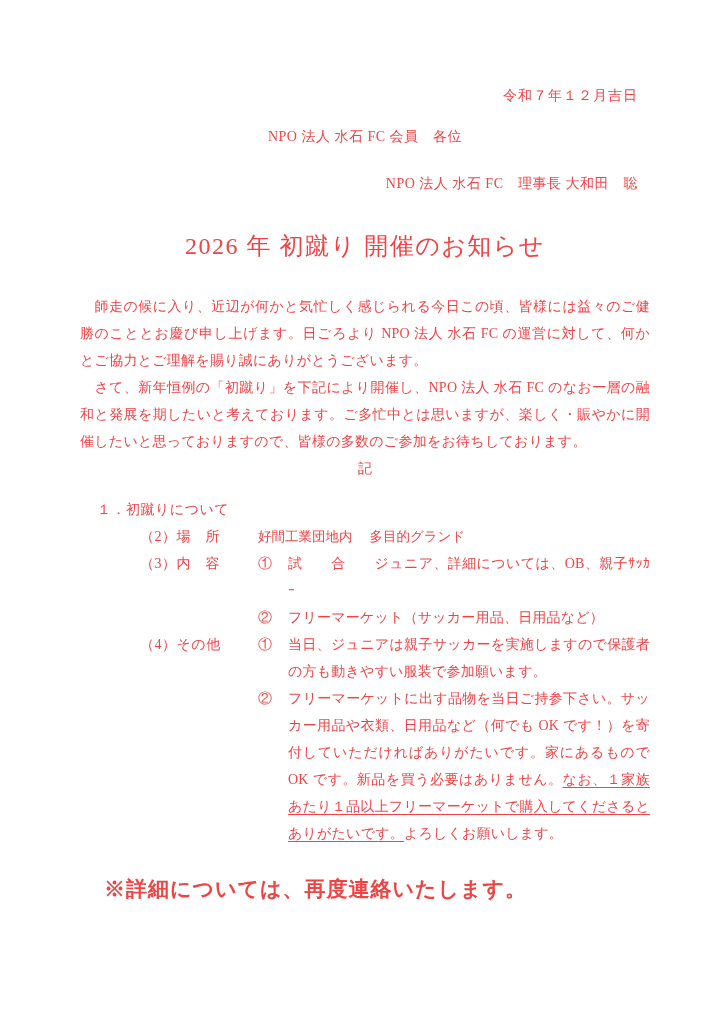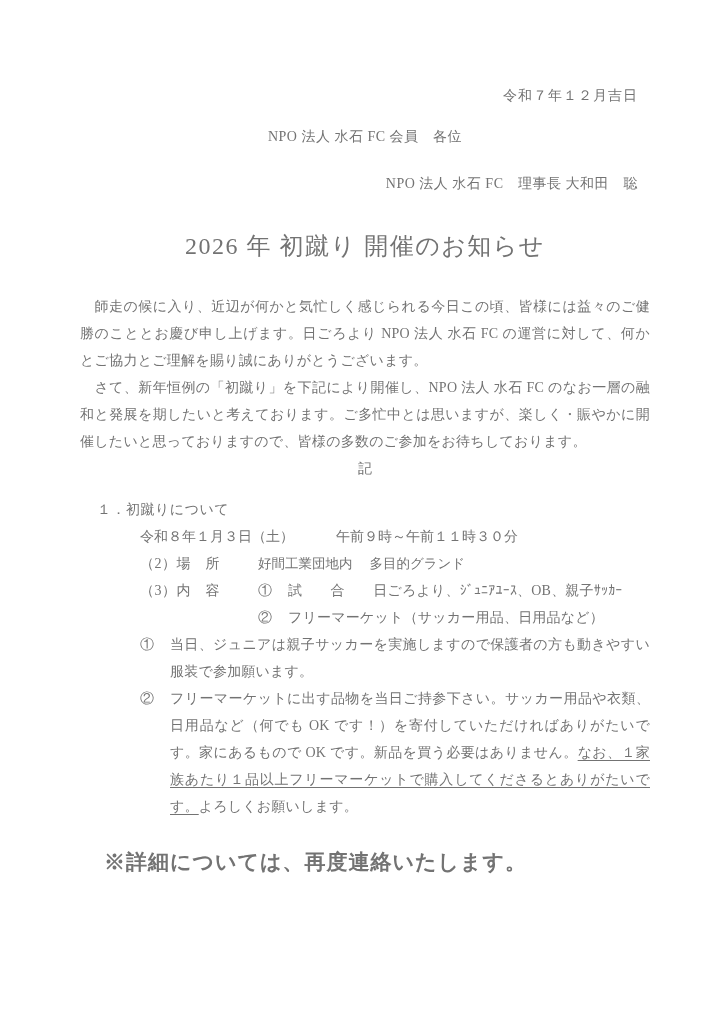--- a/index.html
+++ b/index.html
@@ -6,21 +6,21 @@
     margin: 0;
     padding: 0;
     background: #ffffff;
   }
   .page {
     position: relative;
     width: 724px;
     height: 1024px;
     box-sizing: border-box;
     background: #ffffff;
-    color: #737373;
+    color: #ef4444;
     font-family: "Liberation Serif", "DejaVu Serif", serif;
     font-size: 14px;
     padding: 86px 74px 0 80px;
     overflow: hidden;
   }
   .doc-date {
     text-align: right;
     padding-right: 12px;
     line-height: 19px;
     letter-spacing: 1px;
@@ -127,43 +127,43 @@
   <div class="doc-body">
     <p class="first">　師走の候に入り、近辺が何かと気忙しく感じられる今日この頃、皆様には益々のご健勝のこととお慶び申し上げます。日ごろより NPO 法人 水石 FC の運営に対して、何かとご協力とご理解を賜り誠にありがとうございます。</p>
     <p>　さて、新年恒例の「初蹴り」を下記により開催し、NPO 法人 水石 FC のなお一層の融和と発展を期したいと考えております。ご多忙中とは思いますが、楽しく・賑やかに開催したいと思っておりますので、皆様の多数のご参加をお待ちしております。</p>
   </div>
 
   <div class="record-marker">記</div>
 
   <div class="section-title">１．初蹴りについて</div>
 
   <div class="detail-row">
-    <div class="detail-value">令和８年１月３日（土）　　　午前９時～午前１１時３０分</div>
   </div>
 
   <div class="detail-row">
     <div class="detail-label">（2）場　所</div>
     <div class="detail-value small">好間工業団地内　 多目的グランド</div>
   </div>
 
   <div class="detail-row">
     <div class="detail-label">（3）内　容</div>
     <div class="detail-value">
       <div class="marker-row">
         <span class="marker">①</span>
-        <span class="marker-text">試　　合　　日ごろより、ｼﾞｭﾆｱﾕｰｽ、OB、親子ｻｯｶｰ</span>
+        <span class="marker-text">試　　合　　ジュニア、詳細については、OB、親子ｻｯｶｰ</span>
       </div>
       <div class="marker-row">
         <span class="marker">②</span>
         <span class="marker-text">フリーマーケット（サッカー用品、日用品など）</span>
       </div>
     </div>
   </div>
 
   <div class="detail-row">
+    <div class="detail-label">（4）その他</div>
     <div class="detail-value">
       <div class="marker-row">
         <span class="marker">①</span>
         <span class="marker-text">当日、ジュニアは親子サッカーを実施しますので保護者の方も動きやすい服装で参加願います。</span>
       </div>
       <div class="marker-row">
         <span class="marker">②</span>
         <span class="marker-text"><span>フリーマーケットに出す品物を当日ご持参下さい。サッカー用品や衣類、日用品など（何でも OK です！）を寄付していただければありがたいです。家にあるもので OK です。新品を買う必要はありません。</span><span class="uline">なお、１家族あたり１品以上フリーマーケットで購入してくださるとありがたいです。</span><span>よろしくお願いします。</span></span>
       </div>
     </div>

